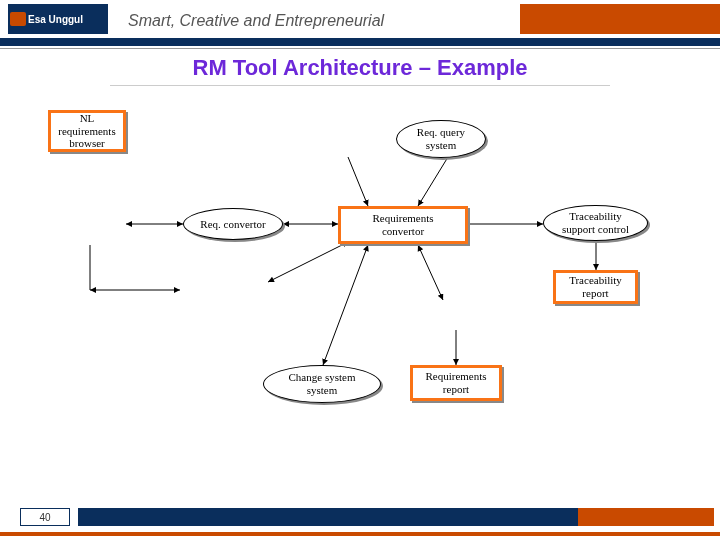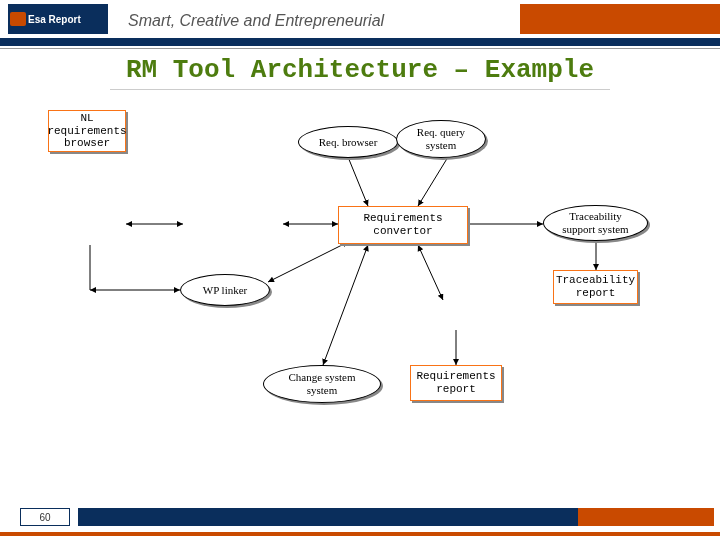--- a/index.html
+++ b/index.html
@@ -9,45 +9,45 @@
   .header-top { width: 720px; height: 38px; background: #fff; position: relative; }
   .logo-box { position: absolute; top: 4px; left: 8px; width: 100px; height: 30px; background: #0a2e5c; display: flex; align-items: center; padding-left: 20px; }
   .logo-icon { position: absolute; left: 2px; top: 8px; width: 16px; height: 14px; background: #c94a00; border-radius: 2px; }
   .logo-text { color: #fff; font-size: 10px; font-weight: bold; }
   .tagline { position: absolute; left: 128px; top: 12px; color: #555; font-size: 16px; font-style: italic; }
   .orange-block { position: absolute; right: 0; top: 4px; width: 200px; height: 30px; background: #c94a00; }
   .blue-line { position: absolute; top: 38px; left: 0; width: 720px; height: 8px; background: #0a2e5c; }
   .thin-line-under { position: absolute; top: 48px; left: 0; width: 720px; height: 1px; background: #999; }
   
   .title-bar { position: absolute; top: 55px; left: 110px; width: 500px; text-align: center; }
-  .title { font-size: 26px; font-weight: bold; color: #4d7c0f; font-family: Liberation Mono, monospace; }
+  .title { font-size: 22px; font-weight: bold; color: #6d28d9; }
   .title-underline { margin-top: 4px; width: 500px; height: 1px; background: #ccc; }
   
   .diagram { position: absolute; top: 110px; left: 48px; width: 612px; height: 330px; }
   
   .node { position: absolute; background: #fff; font-family: "Times New Roman", serif; font-size: 11px; text-align: center; display: flex; flex-direction: column; justify-content: center; align-items: center; line-height: 1.15; }
-  .node.rect { border: 1px solid #f97316; box-shadow: 2px 2px 0 #888; font-family: Liberation Mono, monospace; }
+  .node.rect { border: 3px solid #f97316; box-shadow: 2px 2px 0 #888; }
   .node.oval { border: 1px solid #000; border-radius: 50%; box-shadow: 2px 2px 0 #888; }
   
   svg.arrows { position: absolute; top: 0; left: 0; width: 612px; height: 330px; pointer-events: none; }
   
   .footer { position: absolute; bottom: 0; left: 0; width: 720px; height: 40px; }
   .page-num-box { position: absolute; left: 20px; bottom: 14px; width: 50px; height: 18px; border: 1px solid #0a2e5c; display: flex; align-items: center; justify-content: center; font-size: 10px; color: #333; }
   .footer-blue { position: absolute; bottom: 14px; left: 78px; width: 500px; height: 18px; background: #0a2e5c; }
   .footer-orange { position: absolute; bottom: 14px; left: 578px; width: 136px; height: 18px; background: #c94a00; }
   .footer-line { position: absolute; bottom: 4px; left: 0; width: 720px; height: 4px; background: #c94a00; }
 </style>
 </head>
 <body>
 
 <div class="header">
   <div class="header-top">
     <div class="logo-box">
       <div class="logo-icon"></div>
-      <span class="logo-text">Esa Report</span>
+      <span class="logo-text">Esa Unggul</span>
     </div>
     <div class="tagline">Smart, Creative and Entrepreneurial</div>
     <div class="orange-block"></div>
   </div>
   <div class="blue-line"></div>
   <div class="thin-line-under"></div>
 </div>
 
 <div class="title-bar">
   <div class="title">RM Tool Architecture – Example</div>
@@ -89,28 +89,25 @@
 
     <line x1="408" y1="220" x2="408" y2="255" stroke="#000" stroke-width="1" marker-end="url(#ah)"></line>
   </svg>
 
   <div class="node rect" style="left:0;top:93;width:78px;height:42px;">
     <span>NL</span>
     <span>requirements</span>
     <span>browser</span>
   </div>
 
-
-  <div class="node oval" style="left:132px;top:164px;width:90px;height:32px;">
-    <span>WP linker</span>
+  <div class="node oval" style="left:135px;top:98px;width:100px;height:32px;">
+    <span>Req. convertor</span>
   </div>
 
-  <div class="node oval" style="left:250px;top:16px;width:100px;height:32px;">
-    <span>Req. browser</span>
-  </div>
+
 
   <div class="node oval" style="left:348px;top:10px;width:90px;height:38px;">
     <span>Req. query</span>
     <span>system</span>
   </div>
 
   <div class="node rect" style="left:290px;top:96px;width:130px;height:38px;">
     <span>Requirements</span>
     <span>convertor</span>
   </div>
@@ -121,28 +118,28 @@
   </div>
 
 
   <div class="node rect" style="left:362px;top:255px;width:92px;height:36px;">
     <span>Requirements</span>
     <span>report</span>
   </div>
 
   <div class="node oval" style="left:495px;top:95px;width:105px;height:36px;">
     <span>Traceability</span>
-    <span>support system</span>
+    <span>support control</span>
   </div>
 
   <div class="node rect" style="left:505px;top:160px;width:85px;height:34px;">
     <span>Traceability</span>
     <span>report</span>
   </div>
 
 </div>
 
 <div class="footer">
-  <div class="page-num-box">60</div>
+  <div class="page-num-box">40</div>
   <div class="footer-blue"></div>
   <div class="footer-orange"></div>
   <div class="footer-line"></div>
 </div>
 
 </body></html>

